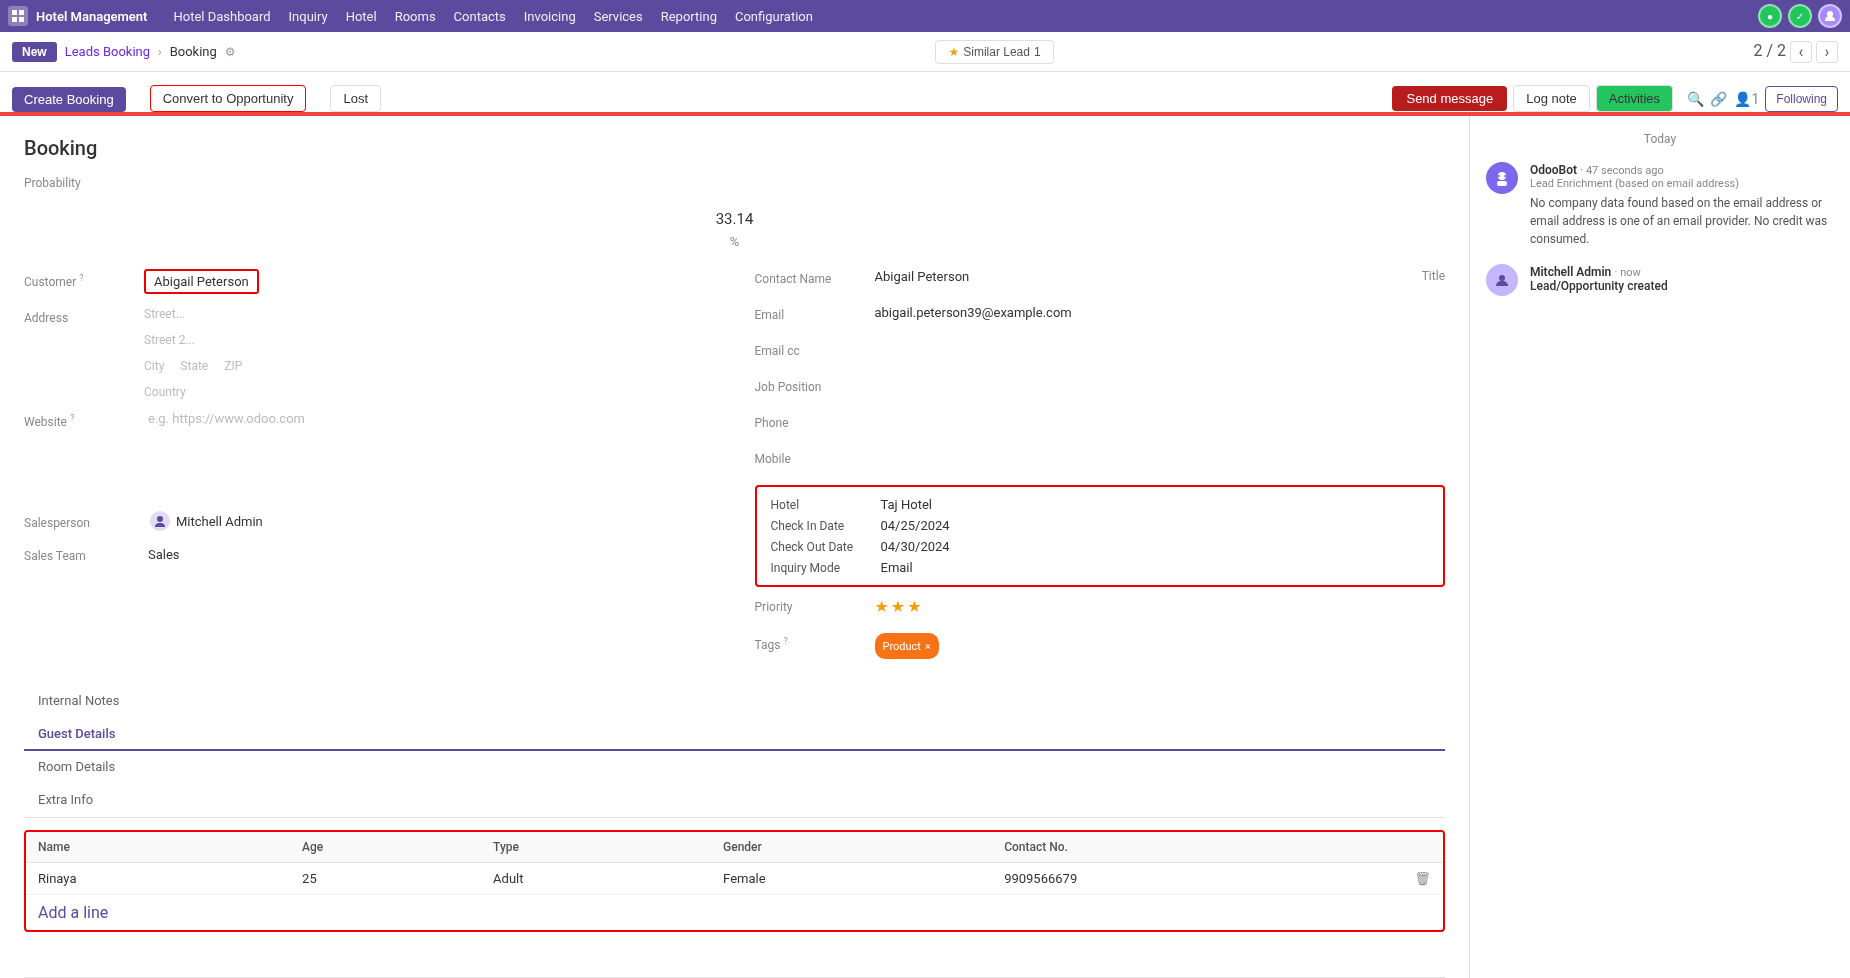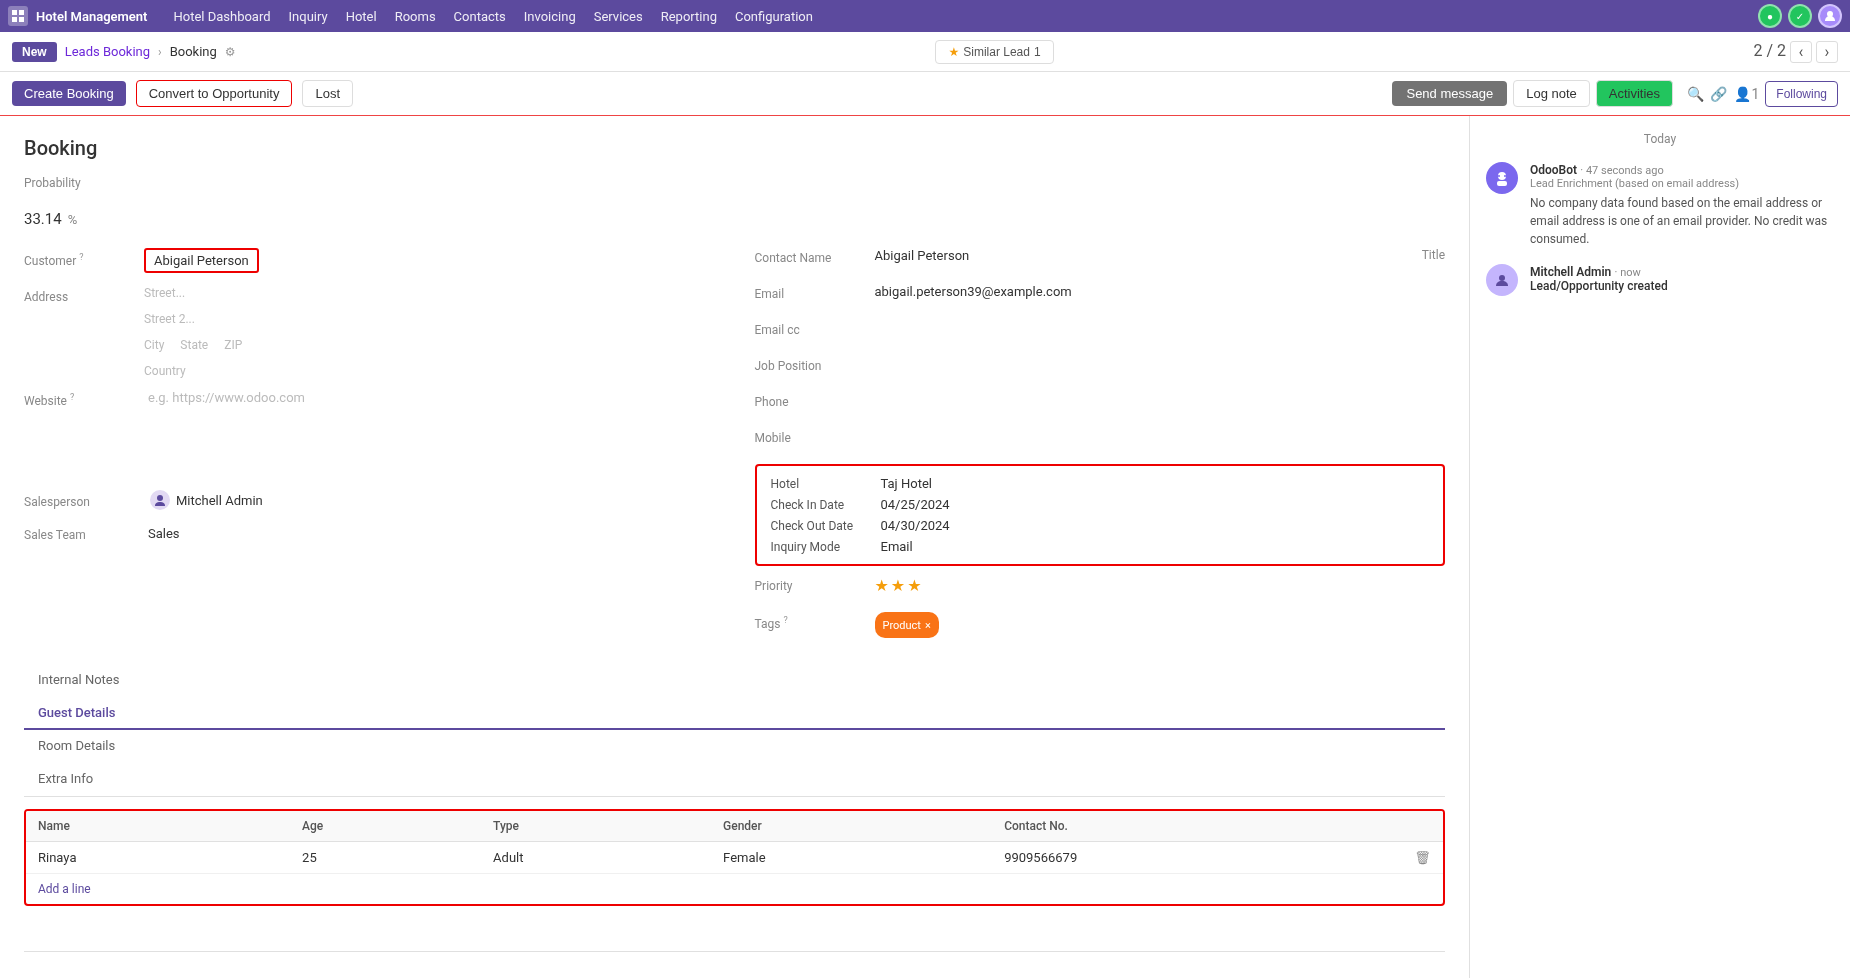--- a/index.html
+++ b/index.html
@@ -20,27 +20,27 @@
     .breadcrumb-link { color: #6d28d9; font-size: 13px; cursor: pointer; text-align: right; }
     .breadcrumb-sep { color: #999; font-size: 12px; }
     .breadcrumb-current { color: #333; font-size: 13px; }
     .gear-icon { color: #999; font-size: 12px; cursor: pointer; }
     .similar-lead-btn { margin-left: auto; background: white; border: 1px solid #ddd; border-radius: 4px; padding: 4px 12px; display: flex; align-items: center; gap: 4px; cursor: pointer; font-size: 12px; color: #555; }
     .similar-lead-btn .star { color: #f59e0b; }
     .record-nav { margin-left: auto; display: flex; align-items: flex-start; gap: 4px; color: #555; font-size: 16px; }
     .nav-arrow { border: 1px solid #ddd; border-radius: 3px; width: 22px; height: 22px; display: flex; align-items: center; justify-content: center; cursor: pointer; color: #555; }
 
     
-    .action-bar { background: white; border-bottom: 1px solid #ef4444; display: flex; align-items: center; height: 44px; padding: 0 12px; gap: 10px; }
+    .action-bar { background: white; border-bottom: 4px solid #ef4444; display: flex; align-items: flex-end; height: 44px; padding: 0 12px; gap: 24px; }
     .btn-primary { background: #5c4a9e; color: white; border: none; border-radius: 4px; padding: 5px 12px; font-size: 13px; cursor: pointer; }
     .btn-outline { background: white; color: #333; border: 1px solid #ddd; border-radius: 4px; padding: 5px 12px; font-size: 13px; cursor: pointer; }
 
     
     .right-action-buttons { margin-left: auto; display: flex; align-items: center; gap: 6px; }
-    .btn-msg { background: #737373; color: white; border: none; border-radius: 4px; padding: 5px 14px; font-size: 13px; cursor: pointer; }
+    .btn-msg { background: #b91c1c; color: white; border: none; border-radius: 4px; padding: 5px 14px; font-size: 13px; cursor: pointer; }
     .btn-log { background: white; color: #333; border: 1px solid #ddd; border-radius: 4px; padding: 5px 12px; font-size: 13px; cursor: pointer; }
     .btn-activities { background: #22c55e; color: #333; border: 1px solid #ddd; border-radius: 4px; padding: 5px 12px; font-size: 13px; cursor: pointer; }
     .icon-btns { display: flex; align-items: center; gap: 6px; margin-left: 8px; color: #888; font-size: 14px; }
     .following-btn { background: white; color: #5c4a9e; border: 1px solid #5c4a9e; border-radius: 4px; padding: 5px 10px; font-size: 12px; cursor: pointer; }
 
     
     .main-layout { display: flex; height: calc(100vh - 116px); }
     .form-section { flex: 1; overflow-y: auto; background: white; padding: 20px 24px; border-right: 1px solid #e0e0e0; }
     .chat-section { width: 380px; background: white; overflow-y: auto; padding: 16px; }
 
@@ -83,21 +83,21 @@
     
     .tabs { display: flex; gap: 0; border-bottom: 1px solid #e0e0e0; margin-top: 16px; flex-direction: column; }
     .tab { padding: 8px 14px; font-size: 13px; color: #666; cursor: pointer; border-bottom: 2px solid transparent; }
     .tab.active { color: #5c4a9e; border-bottom: 2px solid #5c4a9e; font-weight: 500; }
 
     
     .guest-table-wrapper { border: 2px solid #e00; border-radius: 4px; margin-top: 12px; overflow: hidden; }
     .guest-table { width: 100%; border-collapse: collapse; }
     .guest-table th { background: #f9f9f9; text-align: left; padding: 8px 12px; font-size: 12px; color: #555; font-weight: 500; border-bottom: 1px solid #e0e0e0; }
     .guest-table td { padding: 8px 12px; font-size: 13px; color: #333; border-bottom: 1px solid #f0f0f0; }
-    .add-line { padding: 8px 12px; color: #5c4a9e; font-size: 12px; cursor: pointer; }
+    .add-line { padding: 8px 12px; color: #5c4a9e; font-size: 16px; cursor: pointer; }
 
     
     .chat-today { text-align: center; color: #888; font-size: 12px; margin-bottom: 16px; }
     .chat-message { display: flex; gap: 12px; margin-bottom: 16px; }
     .chat-avatar { width: 32px; height: 32px; border-radius: 50%; flex-shrink: 0; overflow: hidden; display: flex; align-items: center; justify-content: center; font-size: 12px; color: white; font-weight: 600; }
     .chat-avatar.odobot { background: #7b68ee; }
     .chat-content { flex: 1; }
     .chat-author { font-weight: 600; font-size: 12px; color: #333; }
     .chat-time { color: #888; font-size: 11px; font-weight: 400; }
     .chat-subtitle { color: #888; font-size: 11px; margin-bottom: 4px; }
@@ -177,21 +177,21 @@
 </div>
 
 <div class="main-layout">
 
   <div class="form-section">
     <div class="form-title">Booking</div>
 
     <div class="probability-row">
       <span style="color:#888;font-size:12px;">Probability</span>
     </div>
-    <div style="display:flex;align-items:center;gap:6px;margin-bottom:20px;">
+    <div style="display:flex;align-items:center;gap:6px;margin-bottom:20px;flex-direction:column;">
       <span style="font-size:15px;color:#333;">33.14</span>
       <span style="color:#888;font-size:13px;">%</span>
     </div>
 
     <div class="two-col-form">
 
       <div class="form-left">
 
         <div class="form-row">
           <span class="form-label">

